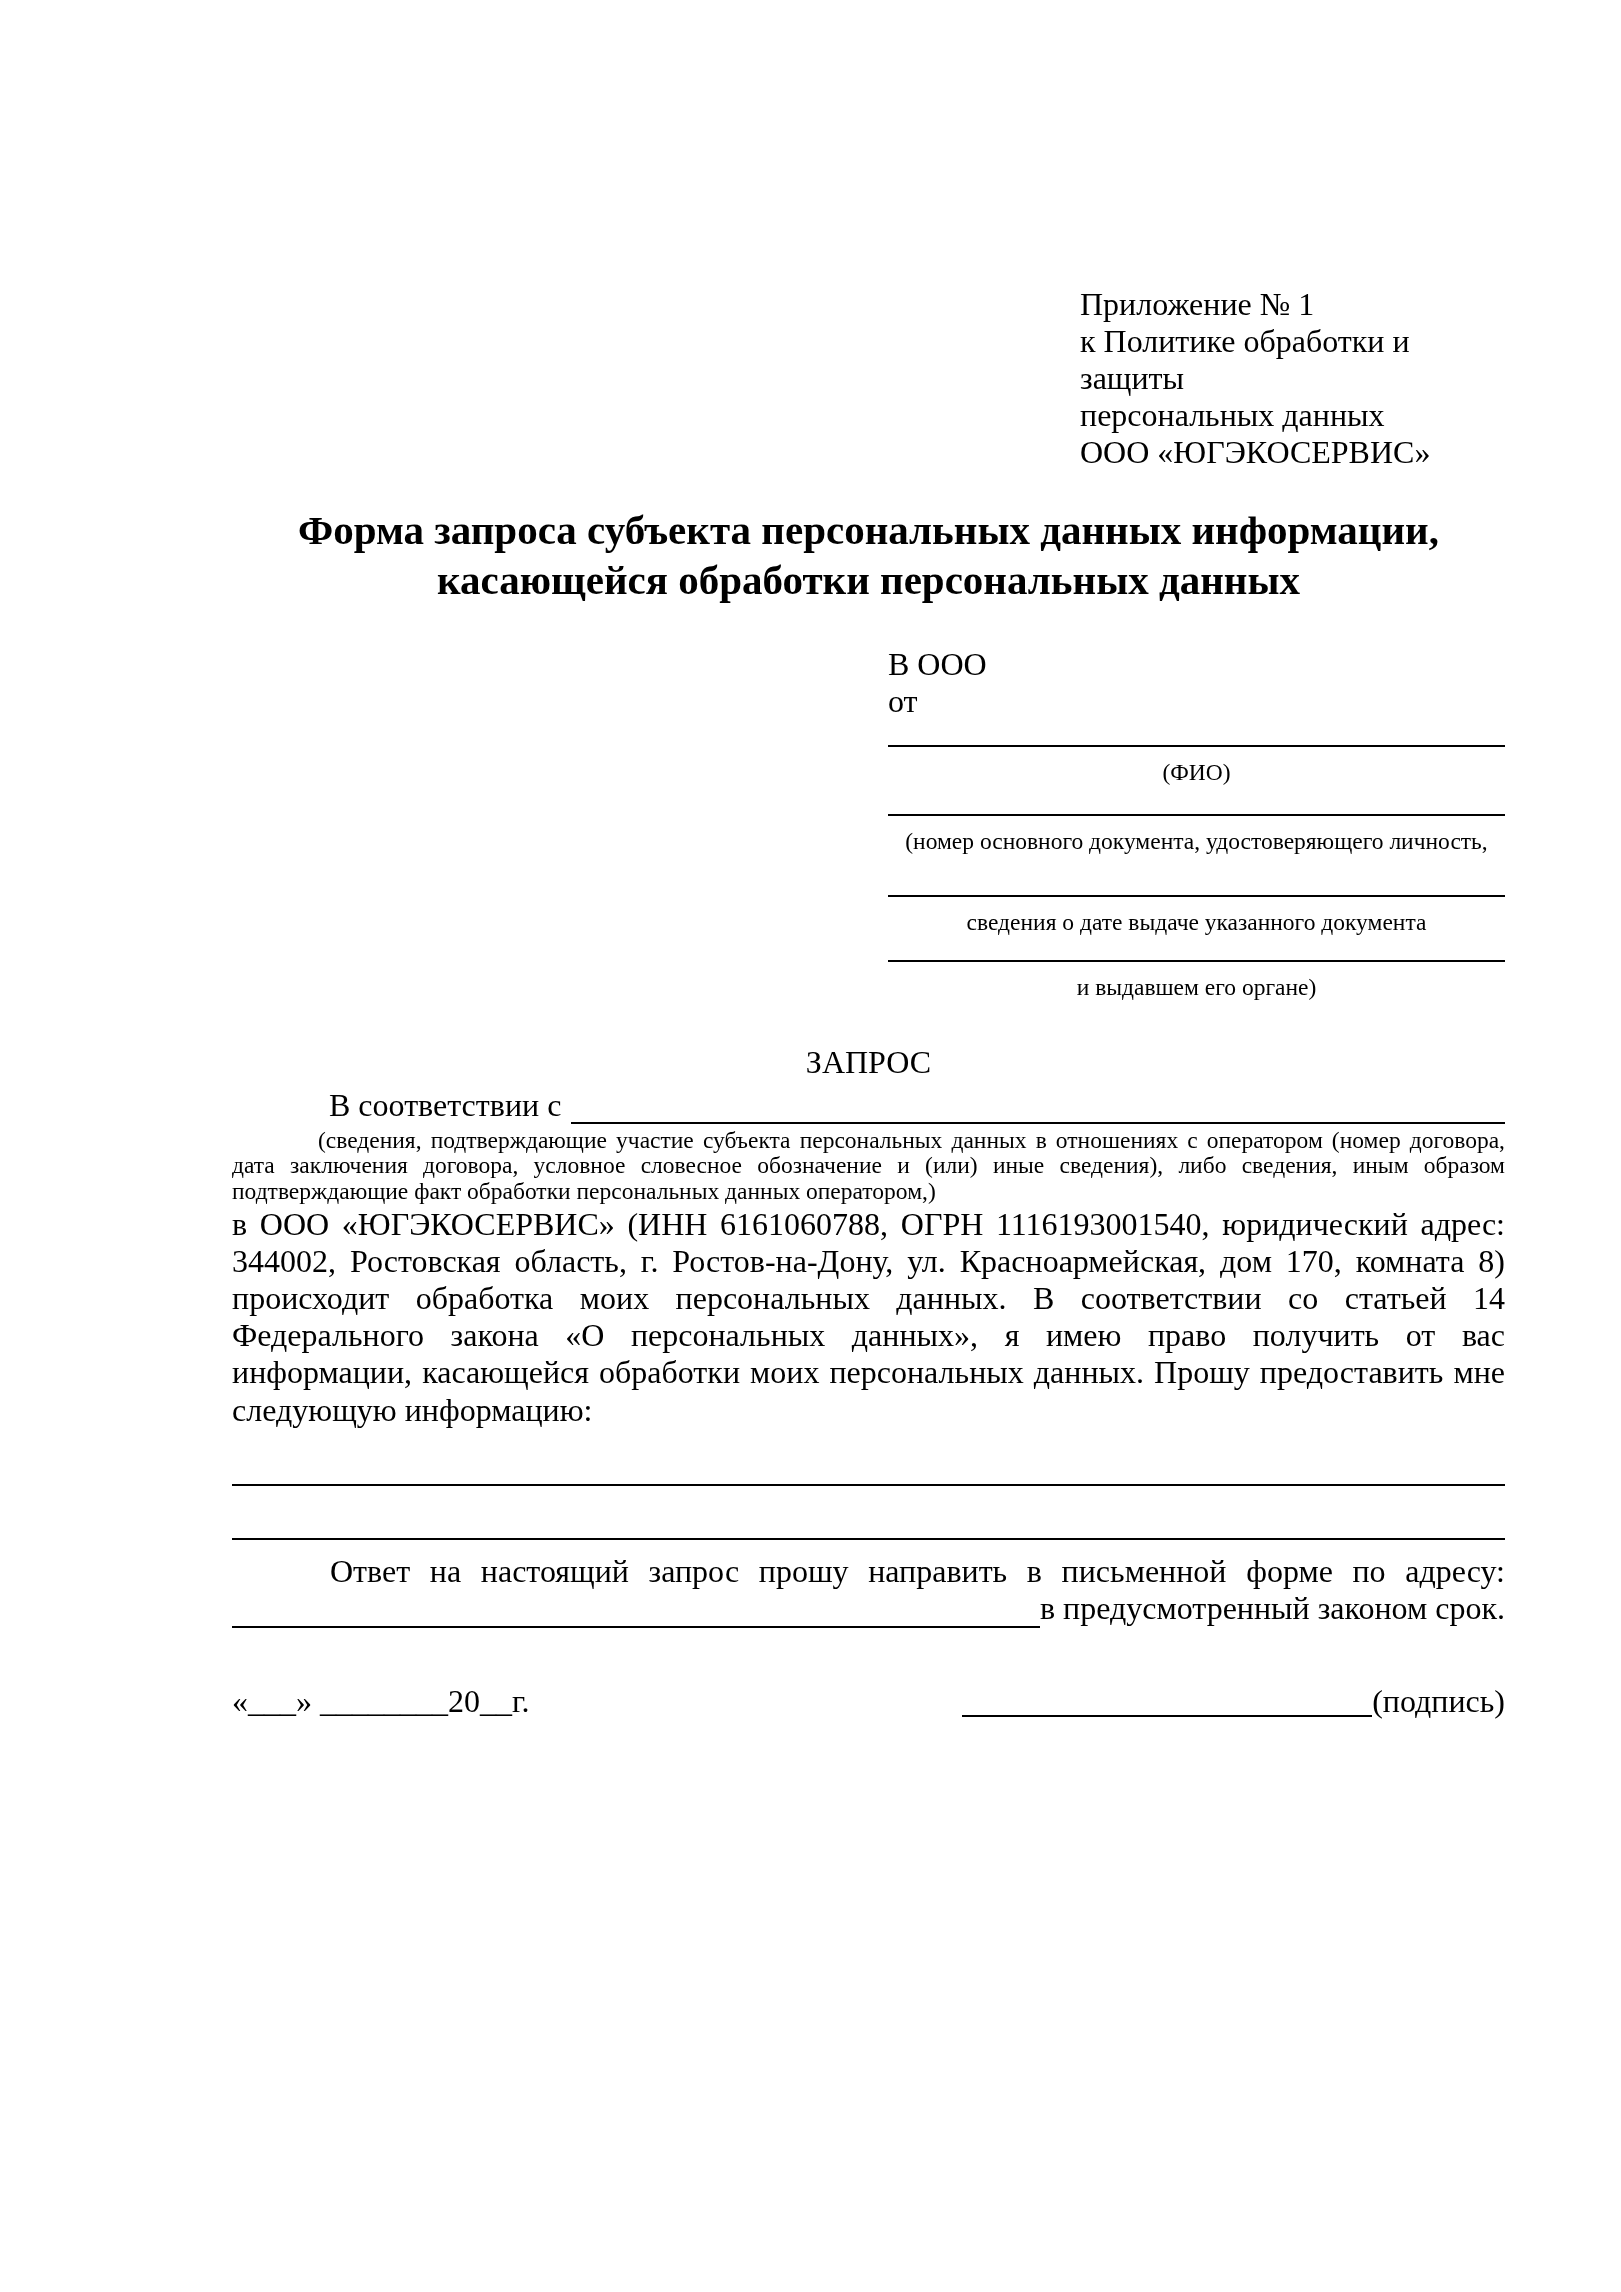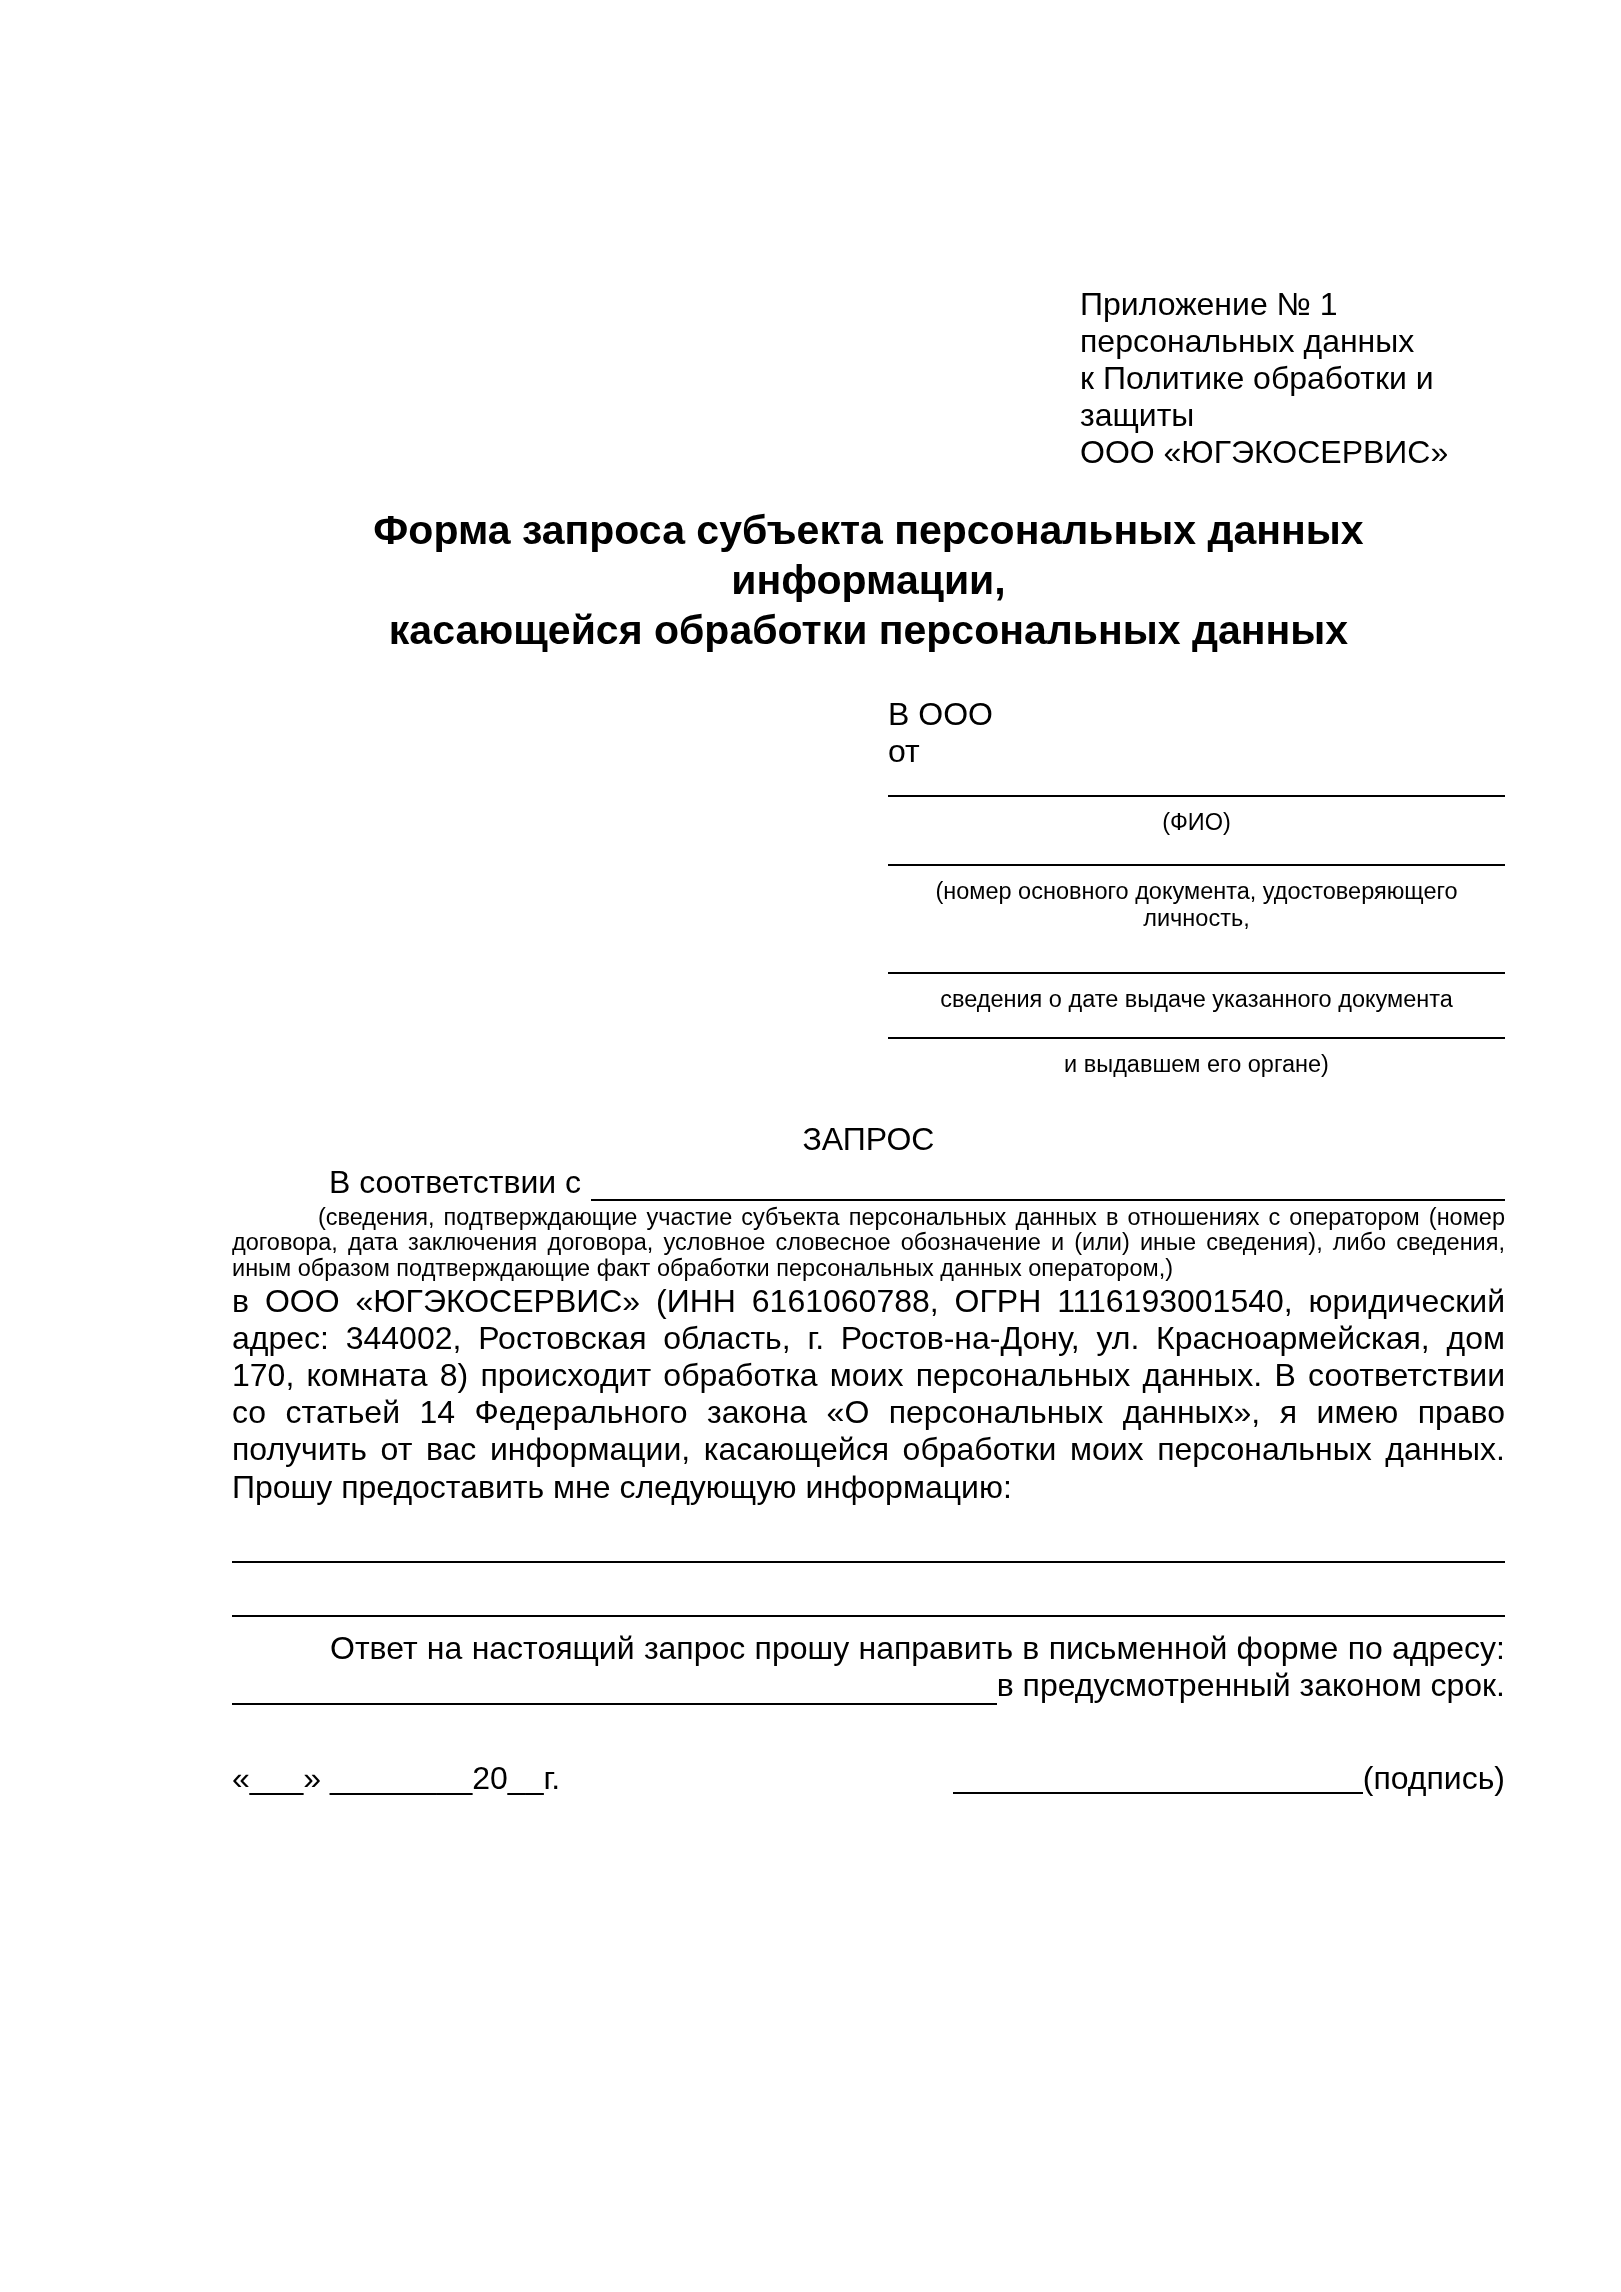--- a/index.html
+++ b/index.html
@@ -2,21 +2,21 @@
 <html><head>
 <meta charset="utf-8">
 <style>
   html, body { margin: 0; padding: 0; background: #ffffff; }
   .page {
     position: relative;
     width: 1621px;
     height: 2293px;
     background: #ffffff;
     color: #000000;
-    font-family: Liberation Sans, sans-serif;
+    font-family: Liberation Serif, serif;
     font-size: 32px;
     line-height: 1.16;
     box-sizing: border-box;
     padding: 286px 116px 0 232px;
     overflow: hidden;
   }
 
   
   .appendix-block { margin-left: 848px; }
 
@@ -83,22 +83,22 @@
   .sig-line { width: 410px; border-bottom: 2.9px solid #000; height: 29px; display: inline-block; }
   .date-blank { white-space: nowrap; }
 </style>
 </head>
 <body>
 
 <div class="page">
 
   <div class="appendix-block">
     <div>Приложение № 1</div>
+    <div>к Политике обработки и защиты</div>
     <div>персональных данных</div>
-    <div>к Политике обработки и защиты</div>
     <div>ООО «ЮГЭКОСЕРВИС»</div>
   </div>
 
   <div class="doc-title">
     <div>Форма запроса субъекта персональных данных информации,</div>
     <div>касающейся обработки персональных данных</div>
   </div>
 
   <div class="addressee">
     <div>В ООО</div>

